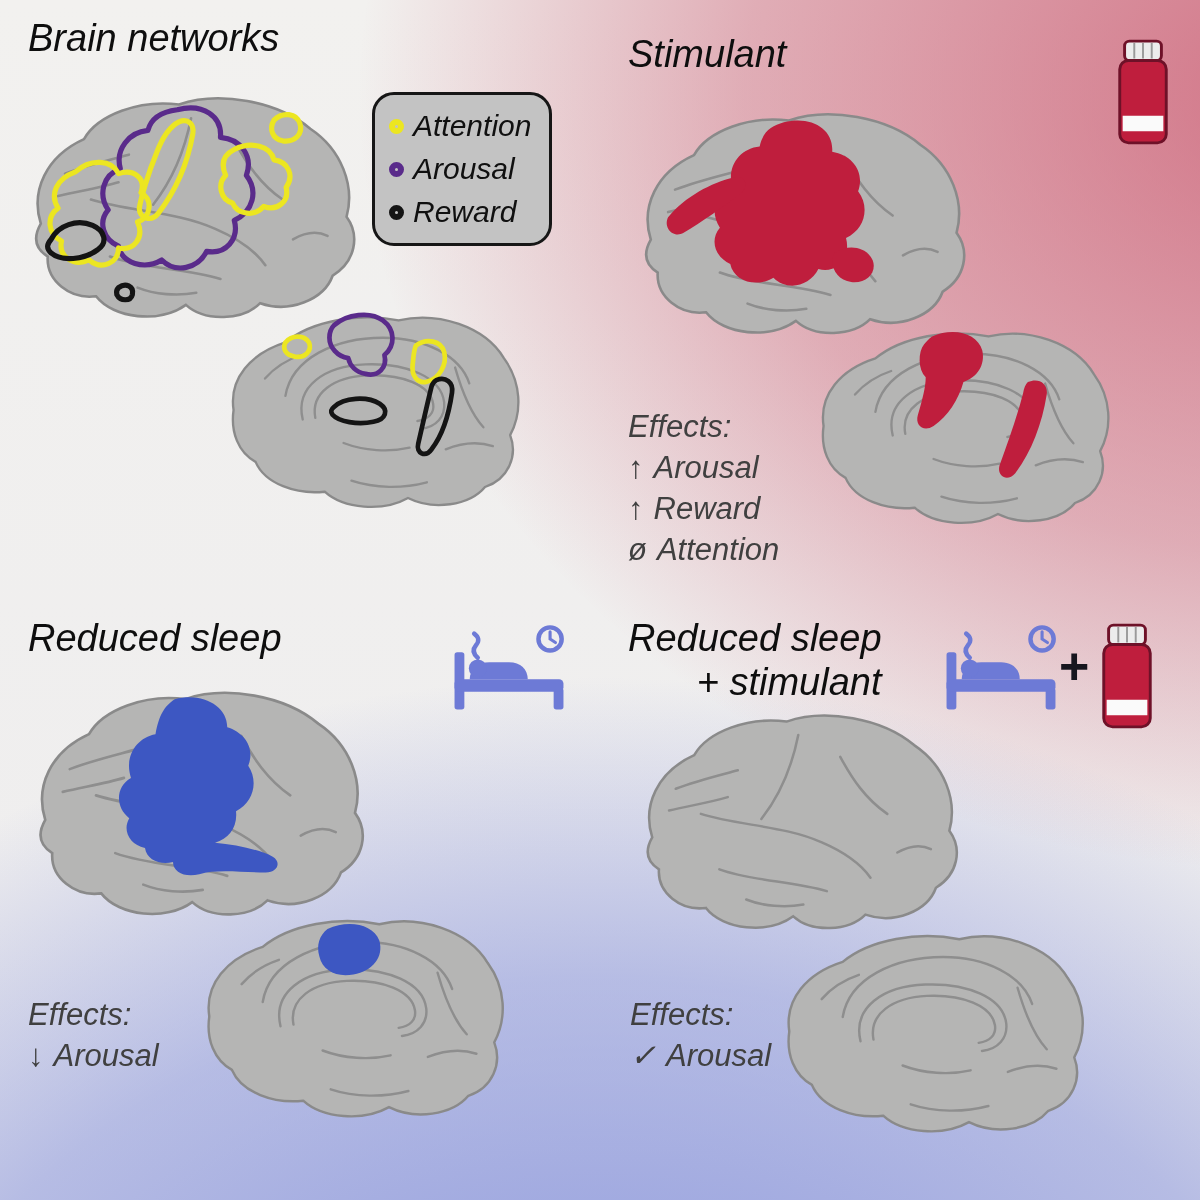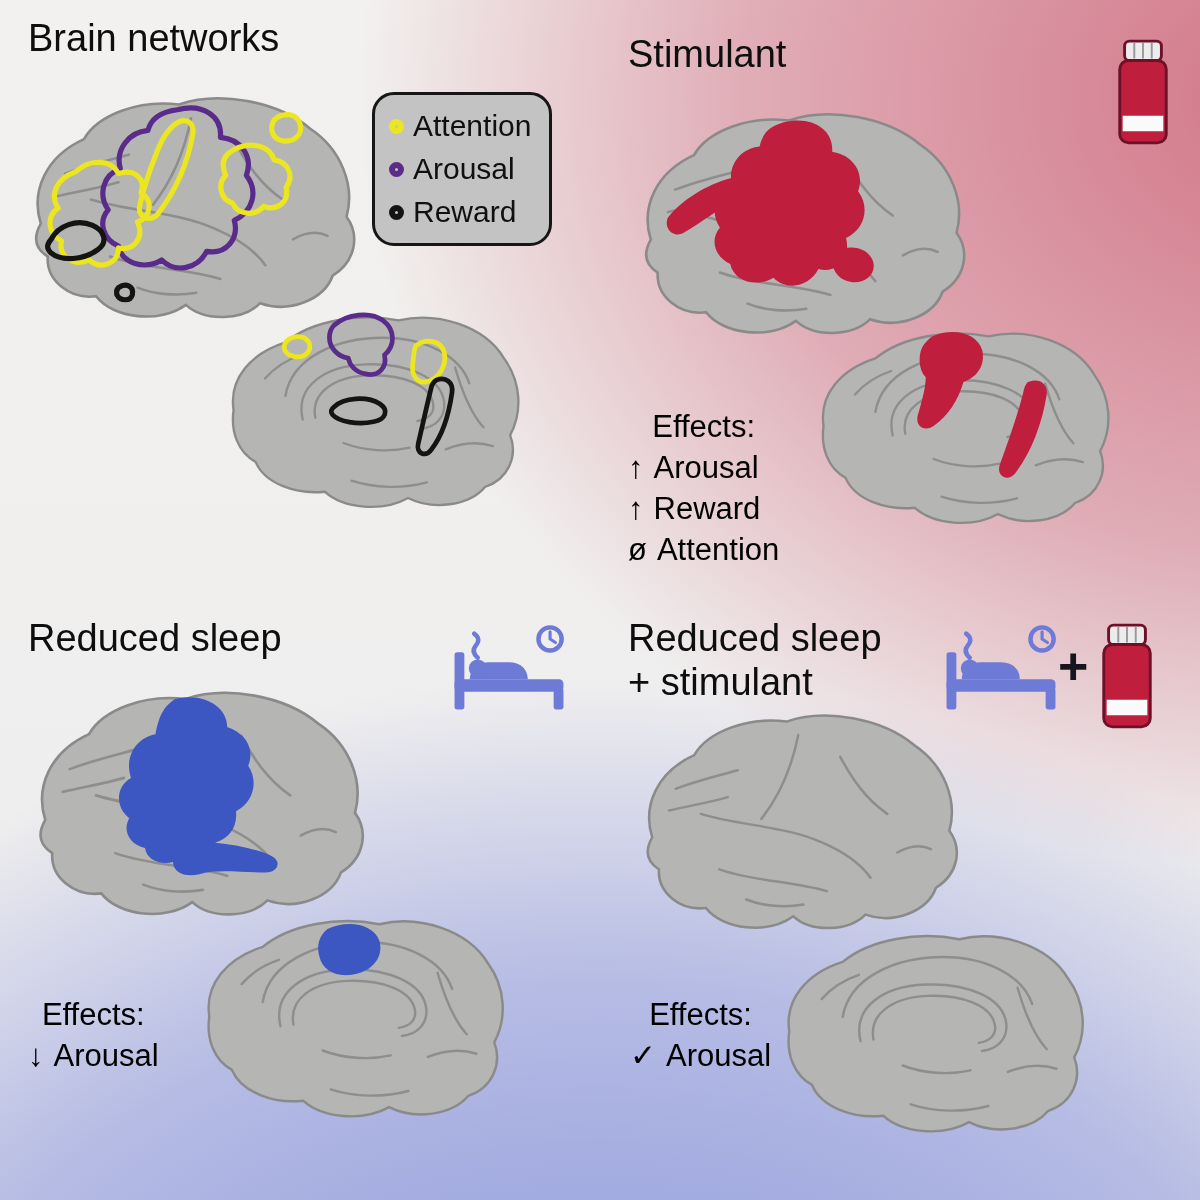--- a/index.html
+++ b/index.html
@@ -6,46 +6,46 @@
   html,body { width:1200px; height:1200px; overflow:hidden; }
   body { font-family:"Liberation Sans", sans-serif; color:var(--text,#101010); }
   .canvas { position:absolute; inset:0; width:1200px; height:1200px; }
   .bg {
     position:absolute; inset:0;
     background:
       radial-gradient(115% 95% at 108% 8%,  rgba(190,42,72,.62) 0%, rgba(190,42,72,.34) 40%, rgba(190,42,72,0) 68%),
       radial-gradient(130% 105% at 50% 132%, rgba(104,120,214,.82) 0%, rgba(104,120,214,.42) 48%, rgba(104,120,214,0) 72%),
       linear-gradient(180deg,#f2f1ef 0%, #eeedee 100%);
   }
-  .quad { position:absolute; width:600px; height:600px; }
+  .quad { position:absolute; width:600px; height:600px;font-style:italic; }
   .quad.tl { left:0;   top:0; }
   .quad.tr { left:600px; top:16px; }
   .quad.bl { left:0;   top:600px; }
   .quad.br { left:600px; top:600px; }
   .title { position:absolute; left:28px; top:16px; font-size:38px; font-weight:400; color:#0e0e0e; line-height:44px; }
-  .title .t2 { display:block; }
+  .title .t2 { display:block;text-align:right; }
   .brain { position:absolute; }
   .rgn { fill:none; stroke-width:6; stroke-linejoin:round; }
   .rgn.attention { stroke:var(--yellow); }
   .rgn.arousal   { stroke:var(--purple); }
   .rgn.reward    { stroke:var(--black); }
   .fill-red  { fill:var(--red);  stroke:none; }
   .fill-blue { fill:var(--blue); stroke:none; }
   .legend {
     position:absolute; left:372px; top:92px;
     background:var(--legend_bg); border:3px solid #161616; border-radius:22px;
     padding:14px 18px 14px 14px; display:flex; flex-direction:column; gap:9px;
   }
   .legend-row { display:flex; align-items:center; gap:9px; }
   .ring { width:15px; height:15px; border-radius:50%; border:6px solid #000; flex:0 0 auto; background:transparent; }
   .ring.attention { border-color:var(--yellow); }
   .ring.arousal   { border-color:var(--purple); }
   .ring.reward    { border-color:var(--black); }
   .legend-label { font-size:30px; color:#101010; }
-  .fx { position:absolute; left:28px; top:390px; font-size:31px; line-height:41px; color:#000000;text-align:center; }
+  .fx { position:absolute; left:28px; top:390px; font-size:31px; line-height:41px; color:#404040; }
   .fx-row { display:flex; gap:10px; align-items:baseline; }
   .icon { position:absolute; }
   .icon.bottle { width:62px;  height:109px; }
   .icon.bed    { width:118px; height:100px; }
   .plus { position:absolute; font-size:52px; font-weight:700; color:#16161e; line-height:52px; }
 </style>
 </head>
 <body>
 
 <div class="canvas">

